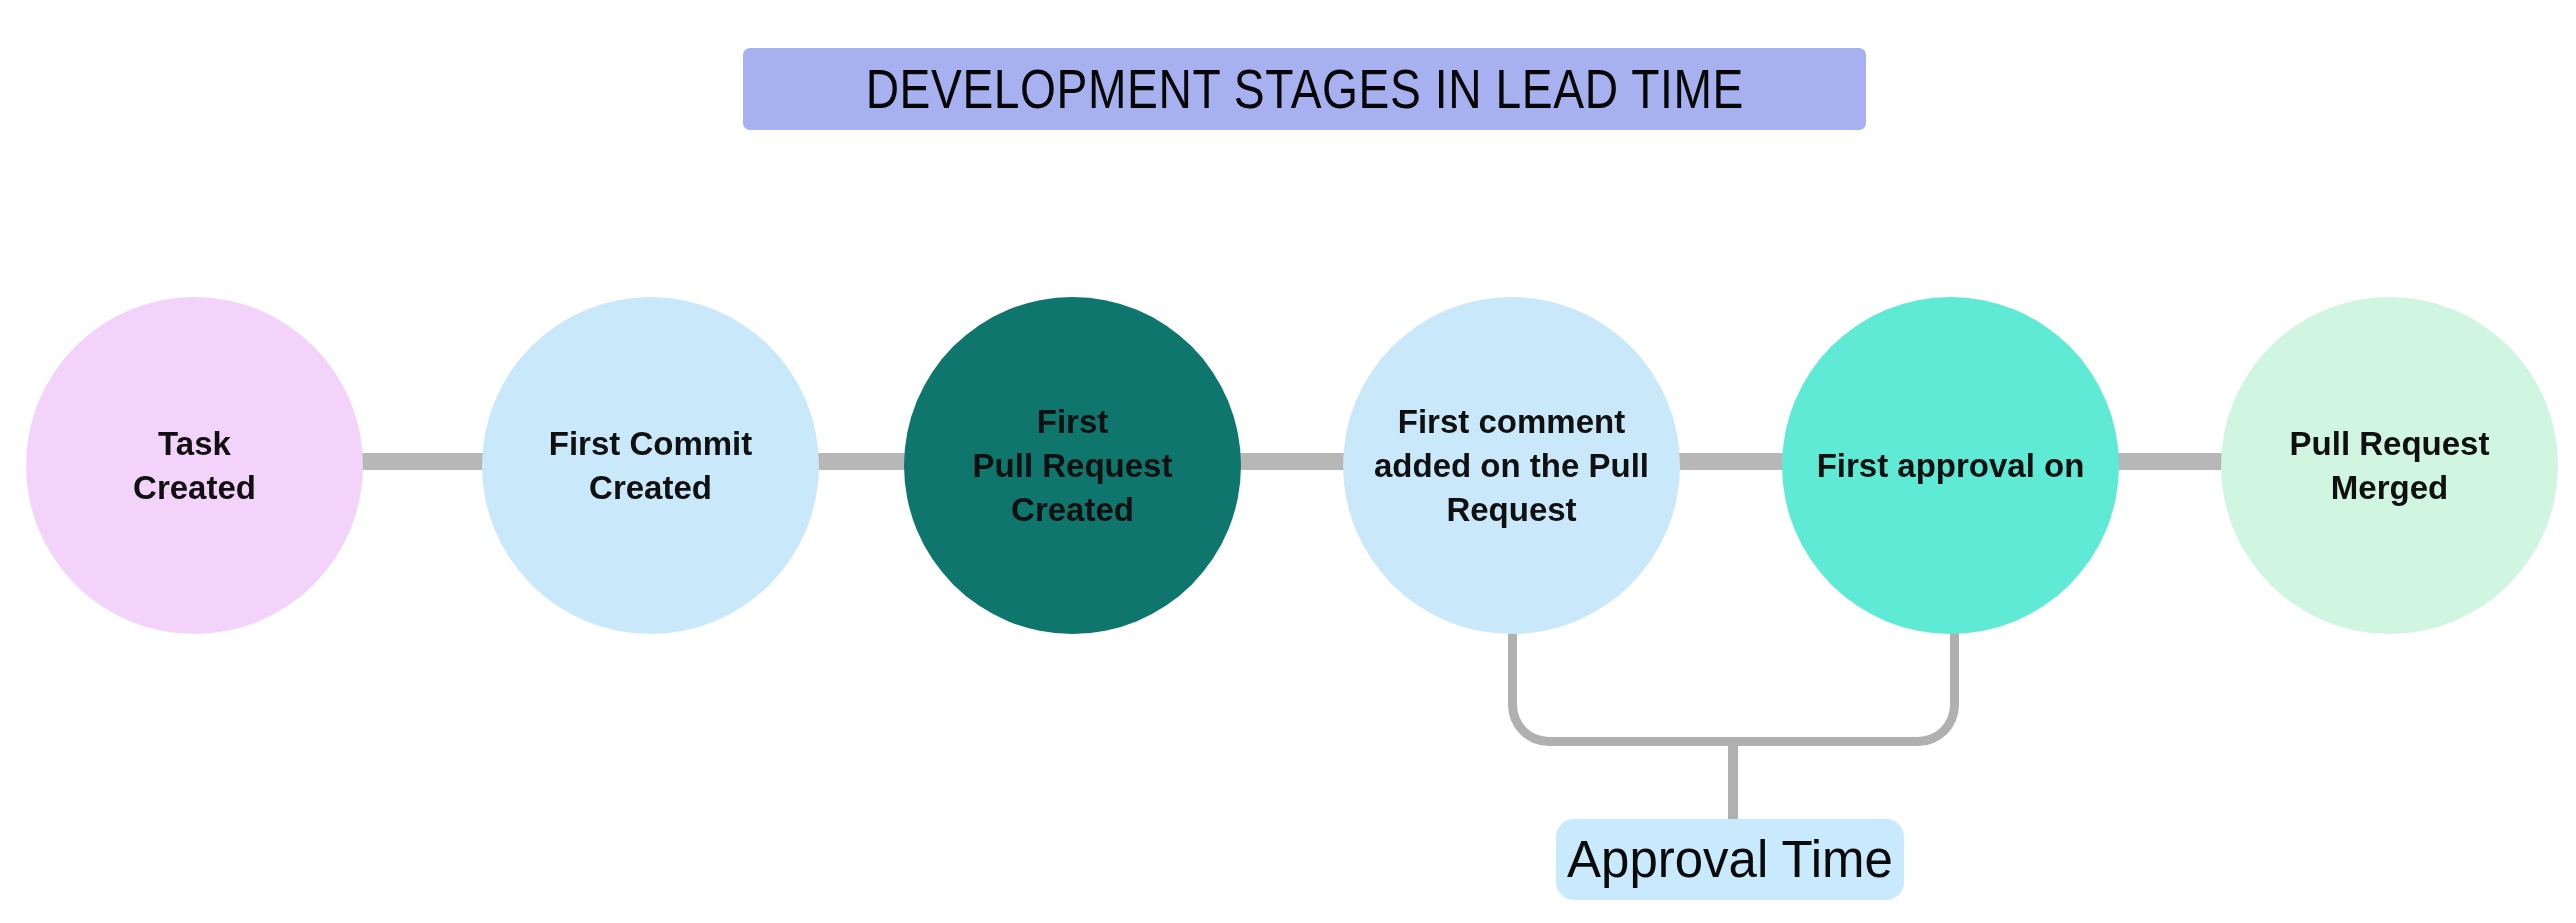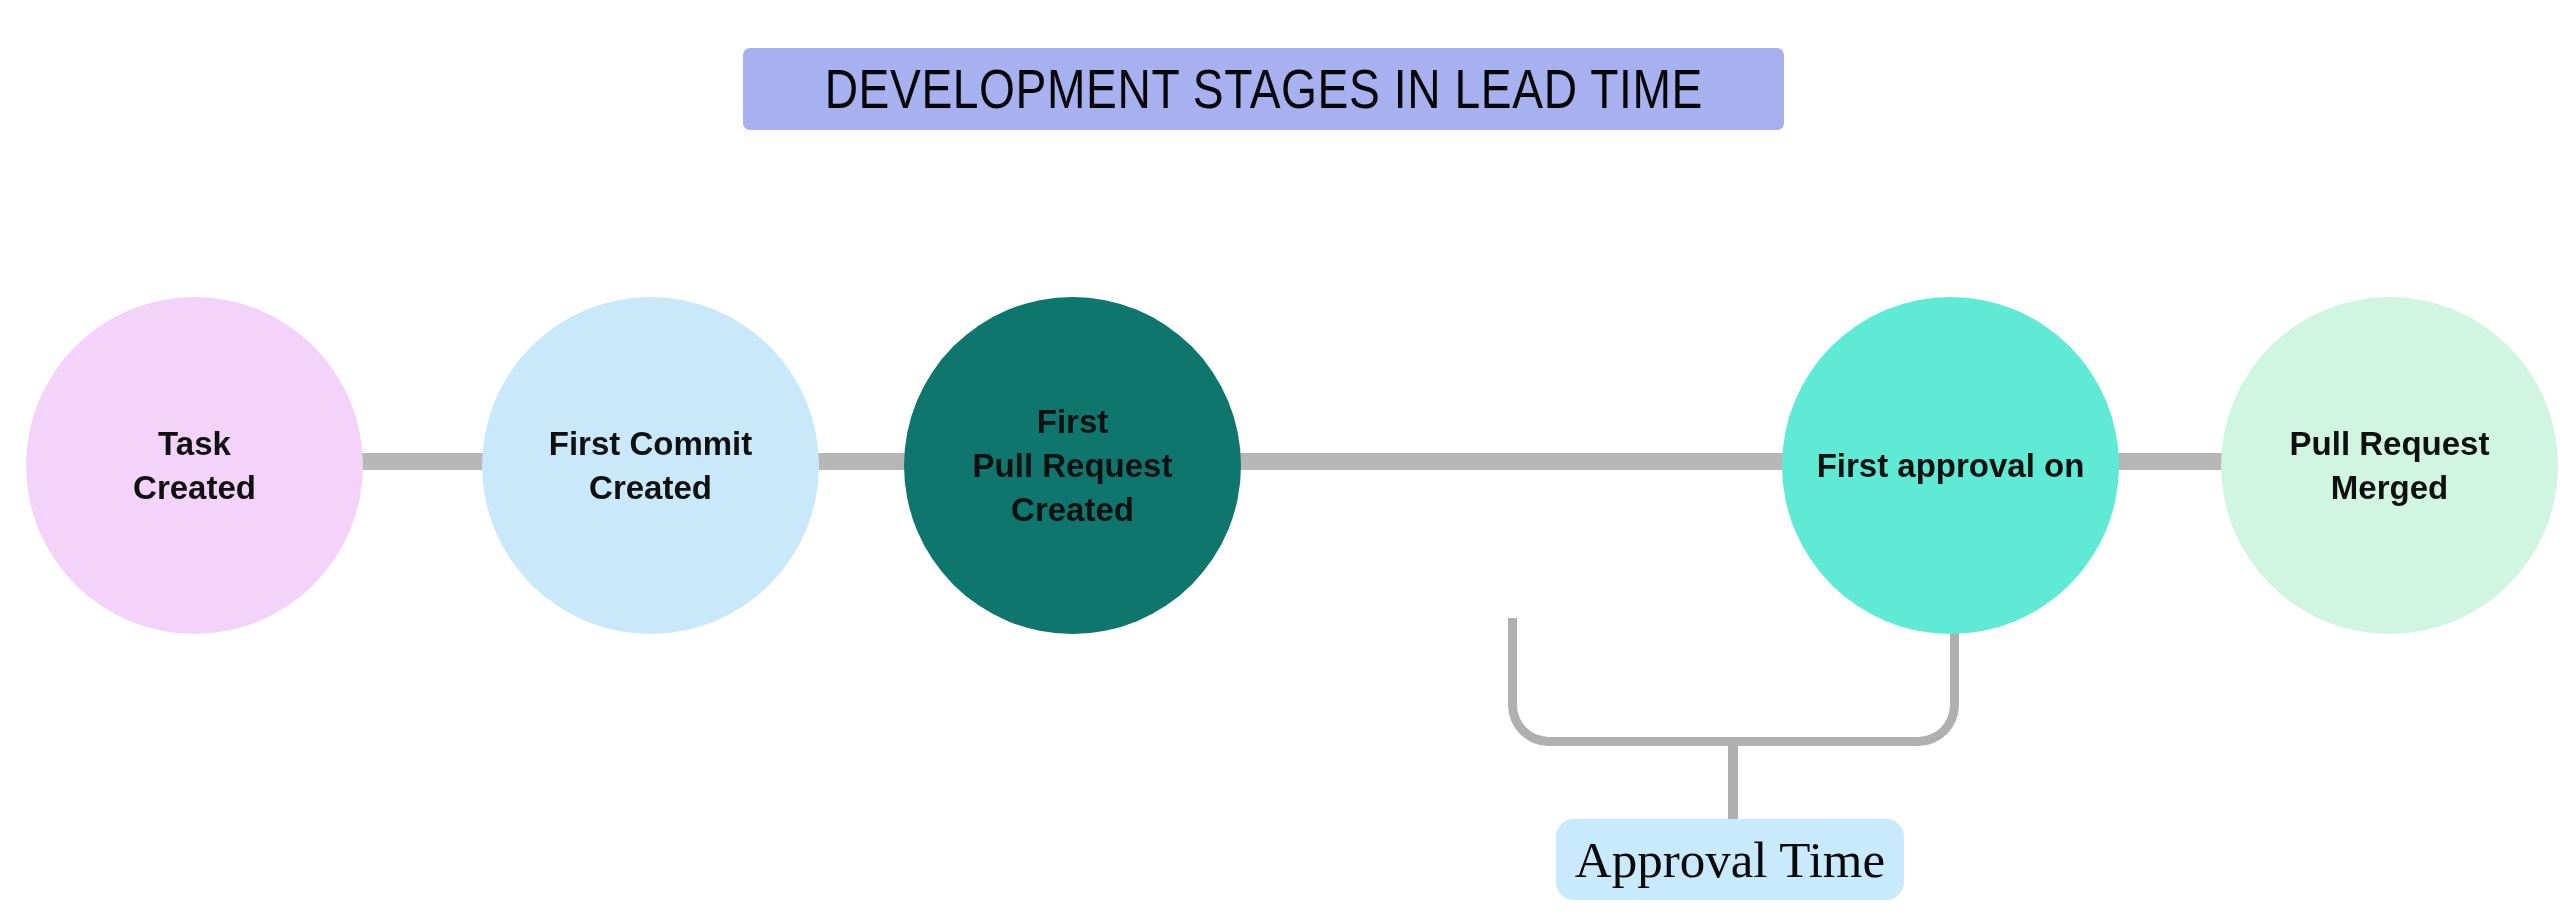--- a/index.html
+++ b/index.html
@@ -4,21 +4,21 @@
 <style>
   html,body { margin:0; padding:0; background:#ffffff; }
   .stage {
     position:relative; width:2576px; height:923px;
     background:#ffffff; overflow:hidden;
     font-family:"Liberation Sans", sans-serif;
   }
 
   
   .title-box {
-    position:absolute; left:743px; top:48px; width:1041px; height:82px;
+    position:absolute; left:743px; top:48px; width:1123px; height:82px;
     border-radius:6.9px; display:flex; align-items:center; justify-content:center;
     z-index:3;
   }
   .title-text {
     display:inline-block; font-size:55px; font-weight:400; color:#070707;
     transform:scaleX(0.84); white-space:nowrap; letter-spacing:0.7px;
   }
 
   
   .connector {
@@ -55,21 +55,21 @@
   }
   .circle-label span { display:block; }
 
   
   .approval-box {
     position:absolute; left:1556px; top:819px; width:348px; height:81px;
     border-radius:18px; display:flex; align-items:center; justify-content:center;
     z-index:2;
   }
   .approval-label {
-    font-family:Liberation Serif, serif;
+    font-family:Liberation Sans, sans-serif;
     font-size:51px; color:#0a0a0a; white-space:nowrap;
   }
 </style>
 </head>
 <body>
 
 <div class="stage">
 
   <div class="title-box" style="background-color: rgb(167, 177, 240);">
     <span class="title-text">DEVELOPMENT STAGES IN LEAD TIME</span>
@@ -95,20 +95,27 @@
   </div>
 
   <div class="circle c3" style="background-color: #0f766e;">
     <div class="circle-label">
       <span>First</span>
       <span>Pull Request</span>
       <span>Created</span>
     </div>
   </div>
 
+  <div class="circle c4" style="background-color: rgb(201, 233, 251);">
+    <div class="circle-label">
+      <span>First comment</span>
+      <span>added on the Pull</span>
+      <span>Request</span>
+    </div>
+  </div>
 
   <div class="circle c5" style="background-color: #5eead4;">
     <div class="circle-label">
       <span>First approval on</span>
     </div>
   </div>
 
   <div class="circle c6" style="background-color: rgb(208, 245, 224);">
     <div class="circle-label">
       <span>Pull Request</span>

